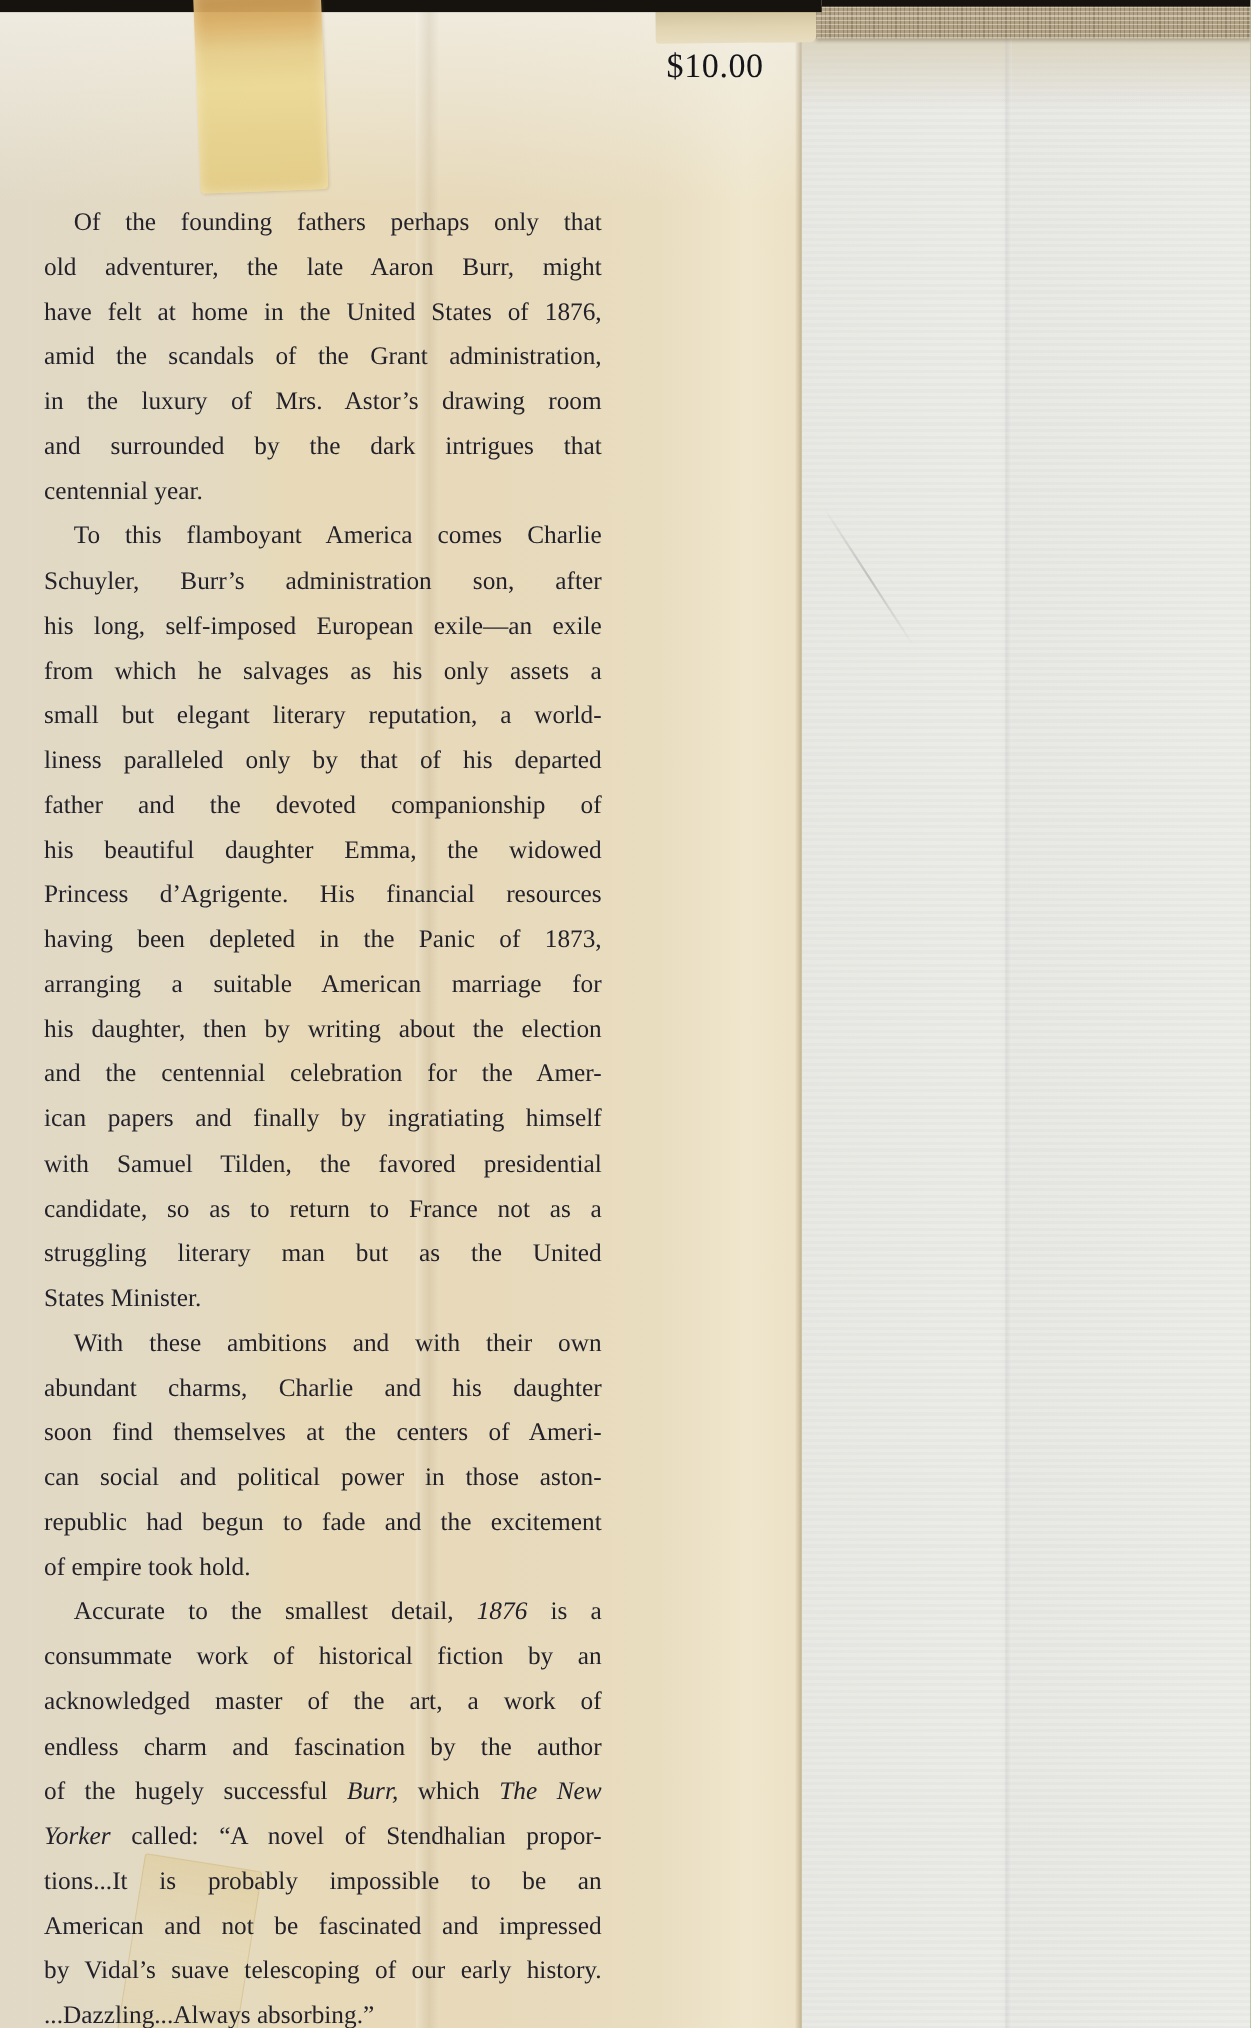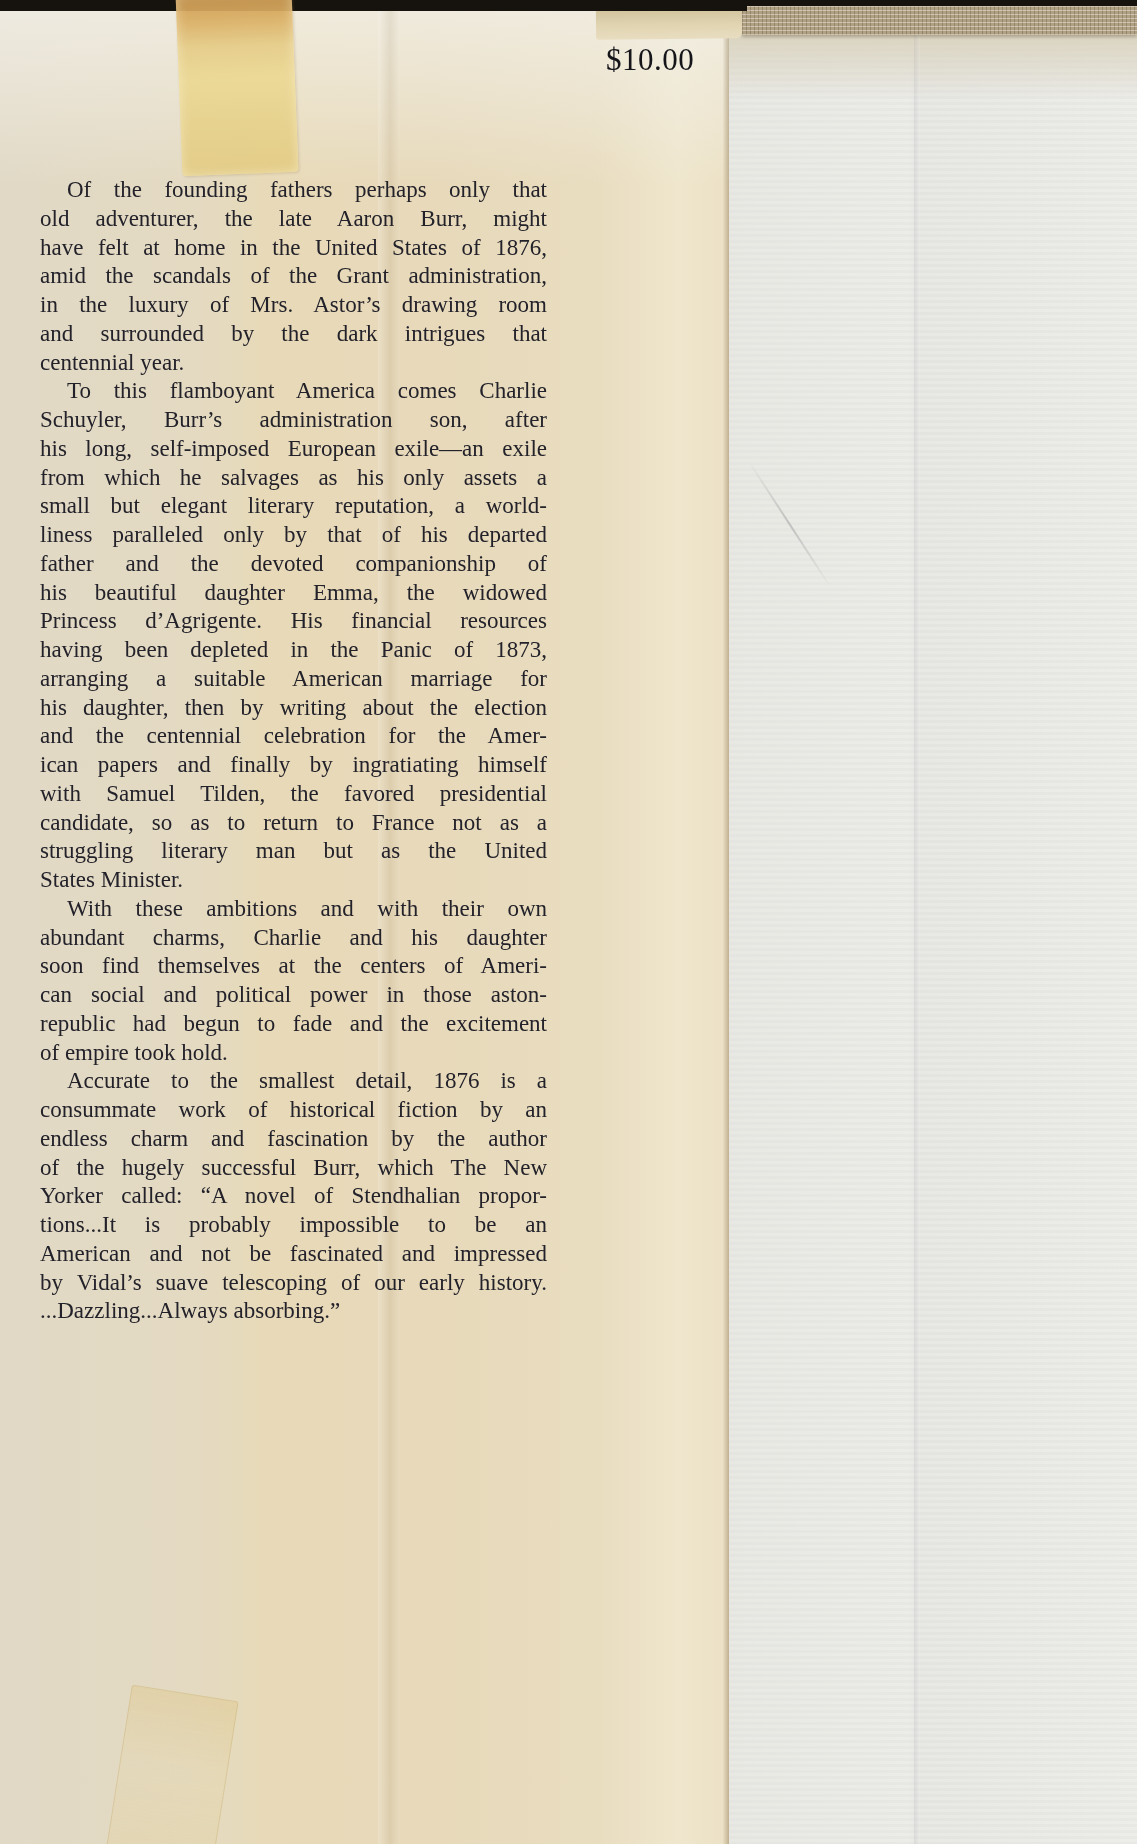--- a/index.html
+++ b/index.html
@@ -90,24 +90,25 @@
   }
   
   .flap-text{
     position:absolute;left:40px;top:176px;width:507px;
     color:#23222a;font-size:23px;
   }
   .line{
     line-height:28.75px;height:28.75px;
     text-align:justify;text-align-last:justify;
     white-space:nowrap;
+    margin-top:12px;
   }
   .line.end{text-align-last:left;}
   .line.indent{text-indent:27px;}
-  .it{}
+  .it{font-style:italic;}
 </style>
 </head>
 <body>
 
 <div class="scan">
 
   <div class="flap"></div>
   <div class="crease"></div>
   <div class="flap-edge"></div>
 
@@ -153,20 +154,21 @@
       <div class="line"><span>struggling literary man but as the United</span></div>
       <div class="line end"><span>States Minister.</span></div>
       <div class="line indent"><span>With these ambitions and with their own</span></div>
       <div class="line"><span>abundant charms, Charlie and his daughter</span></div>
       <div class="line"><span>soon find themselves at the centers of Ameri-</span></div>
       <div class="line"><span>can social and political power in those aston-</span></div>
       <div class="line"><span>republic had begun to fade and the excitement</span></div>
       <div class="line end"><span>of empire took hold.</span></div>
       <div class="line indent"><span>Accurate to the smallest detail, </span><span class="it">1876</span><span> is a</span></div>
       <div class="line"><span>consummate work of historical fiction by an</span></div>
+      <div class="line"><span>acknowledged master of the art, a work of</span></div>
       <div class="line"><span>endless charm and fascination by the author</span></div>
       <div class="line"><span>of the hugely successful </span><span class="it">Burr,</span><span> which </span><span class="it">The New</span></div>
       <div class="line"><span class="it">Yorker</span><span> called: “A novel of Stendhalian propor-</span></div>
       <div class="line"><span>tions...It is probably impossible to be an</span></div>
       <div class="line"><span>American and not be fascinated and impressed</span></div>
       <div class="line"><span>by Vidal’s suave telescoping of our early history.</span></div>
       <div class="line end"><span>...Dazzling...Always absorbing.”</span></div>
     </div>
 
 </div>

